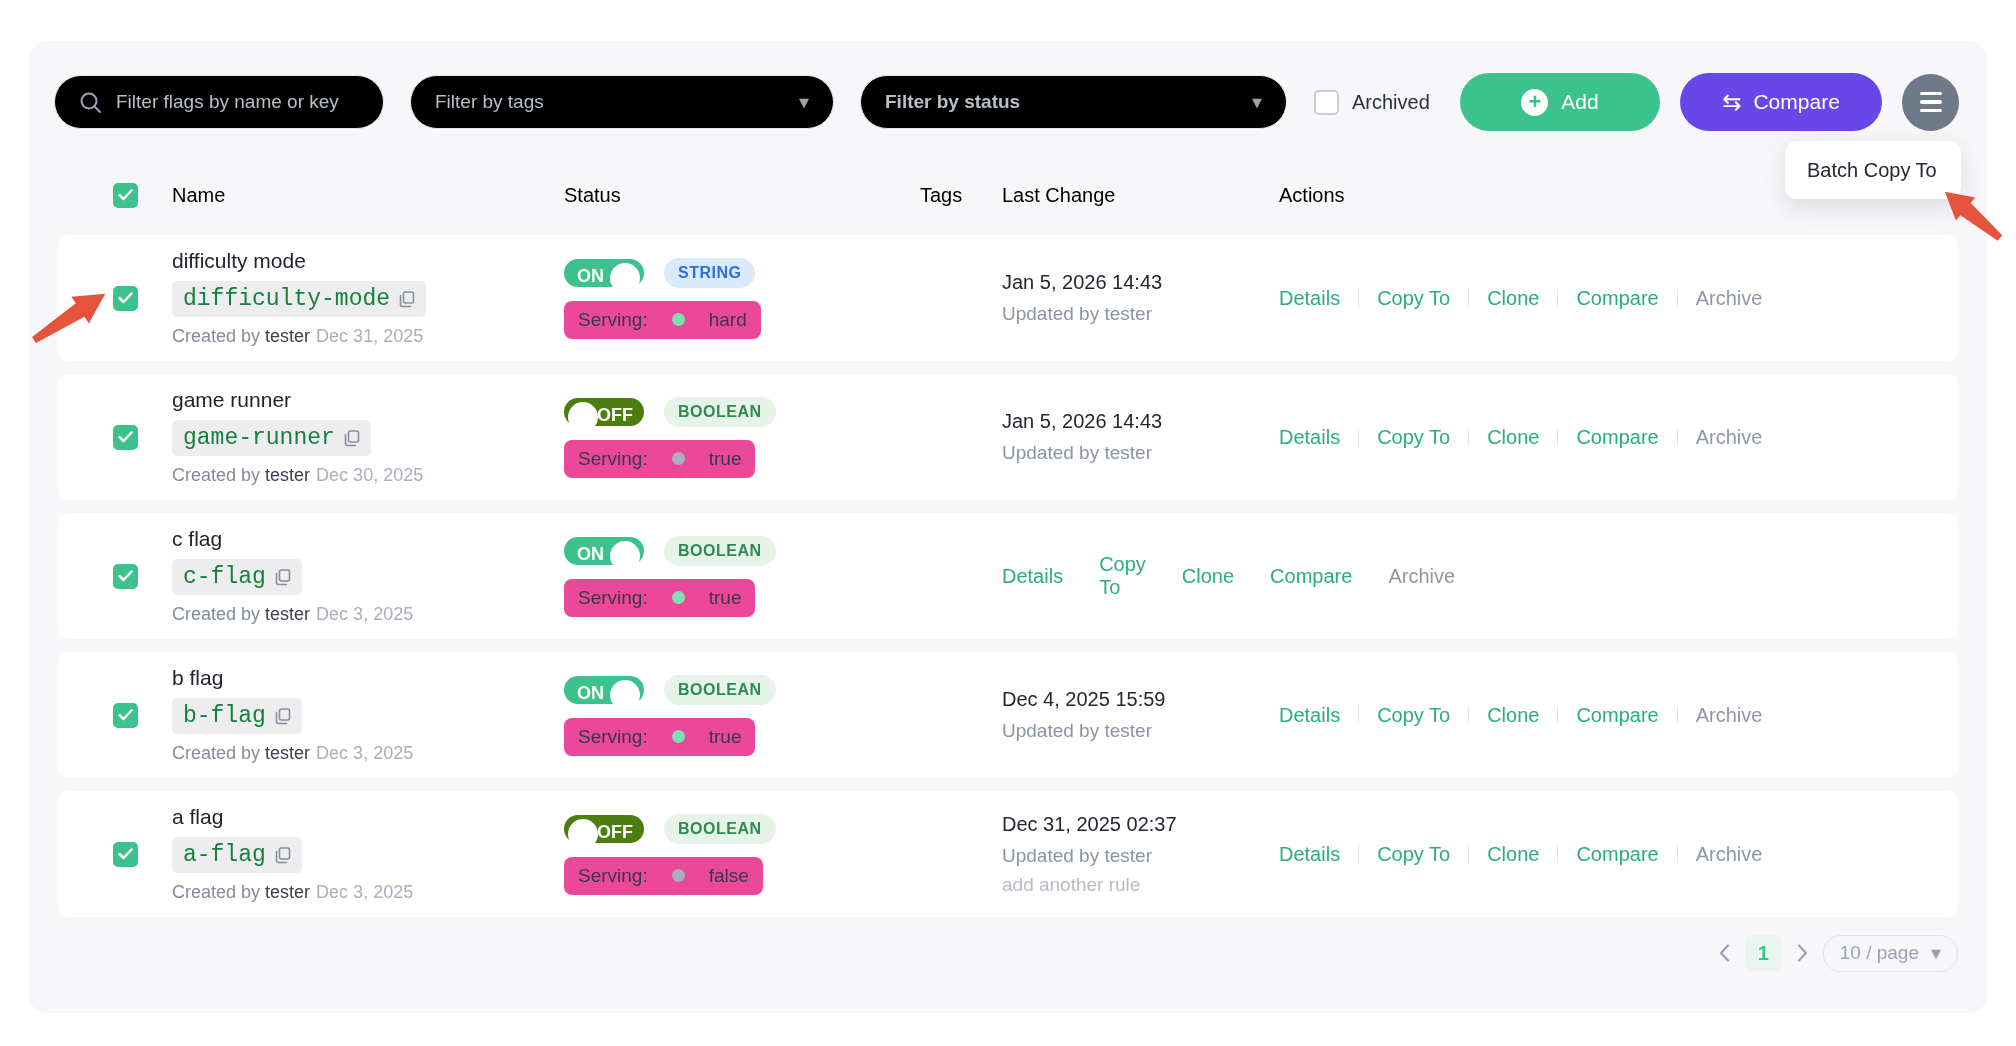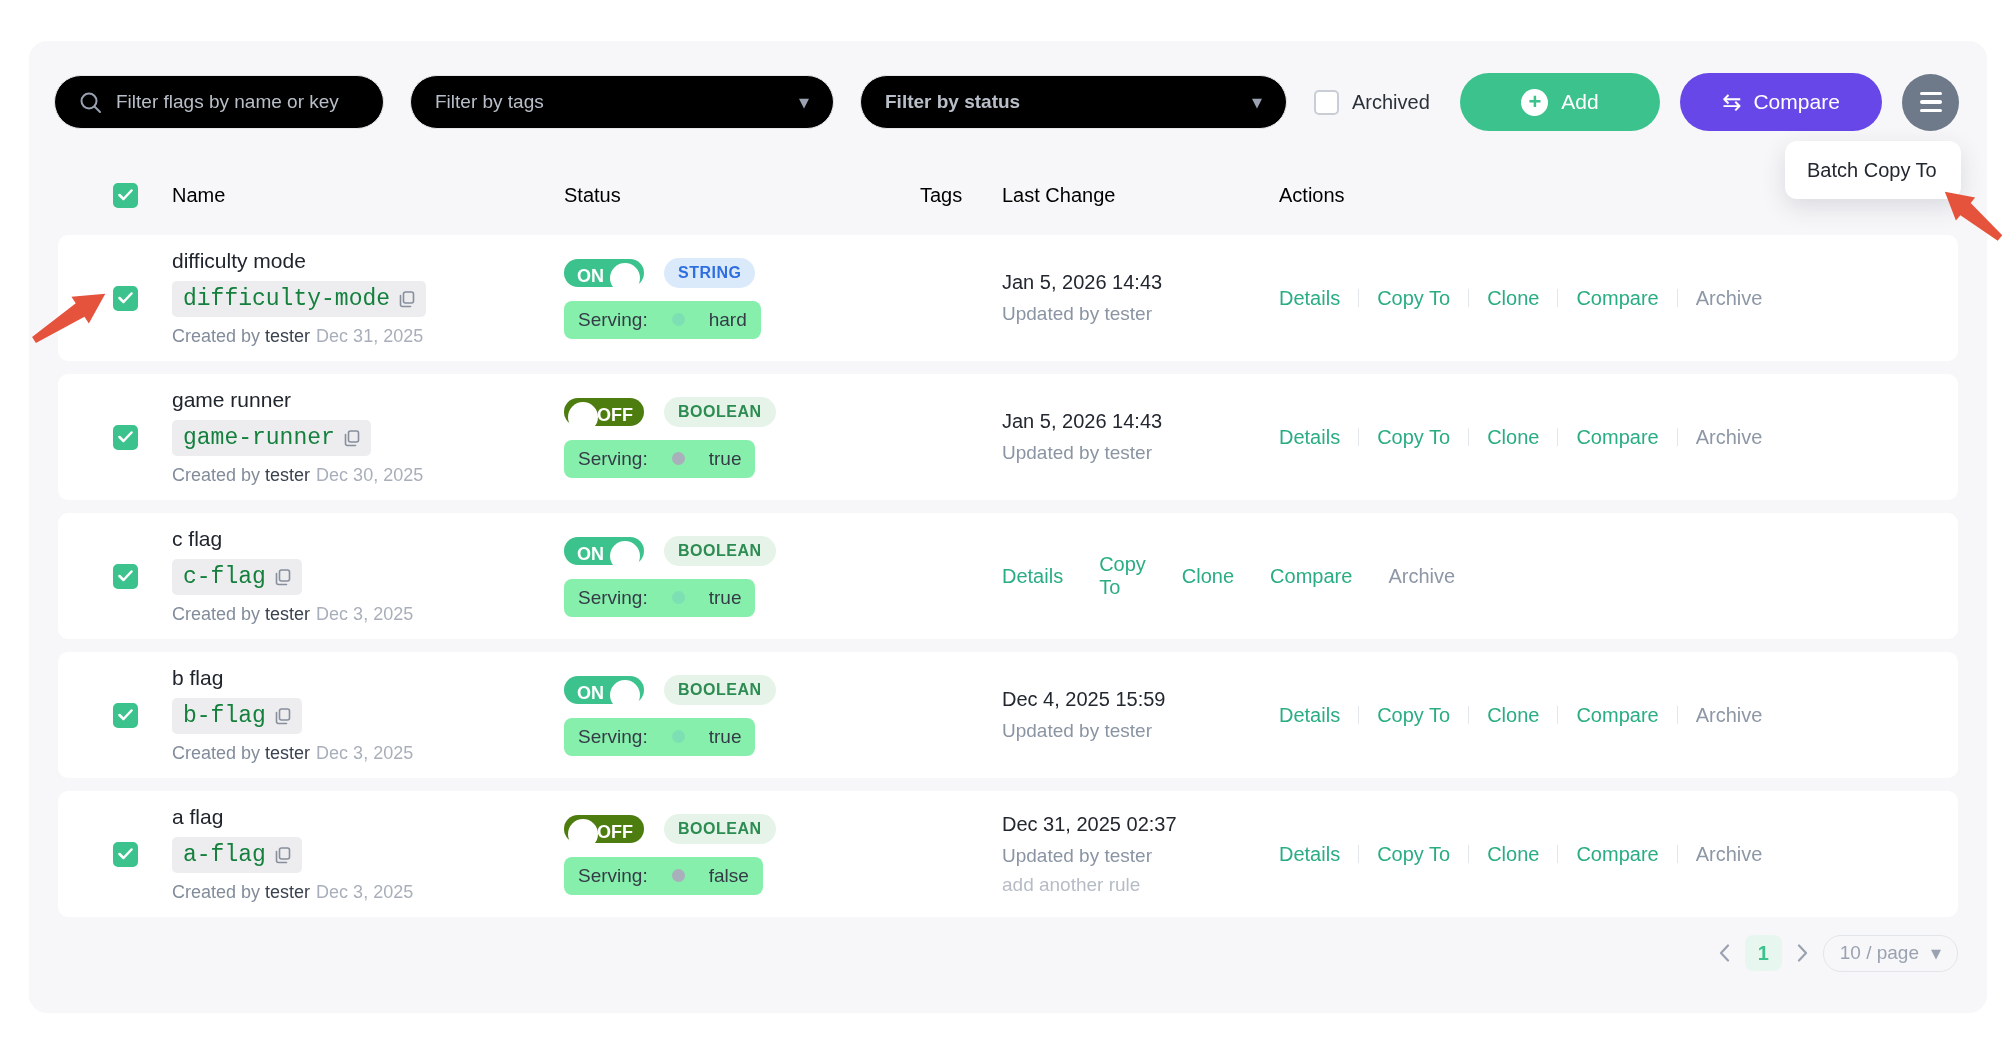--- a/index.html
+++ b/index.html
@@ -79,21 +79,21 @@
   .toggle[data-state="off"] .knob { left:4px; }
   .toggle .toggle-label { position:absolute; top:7px; color:#ffffff;
     font-size:18px; font-weight:bold; }
   .toggle[data-state="on"] .toggle-label { left:13px; }
   .toggle[data-state="off"] .toggle-label { right:11px; }
   .badge { border-radius:15px; padding:6px 14px; font-size:16px; font-weight:bold;
     letter-spacing:.5px; }
   .badge[data-state="string"] { background:#dbeafb; color:#2e6fe0; }
   .badge[data-state="boolean"] { background:#e6f3e8; color:#2c8c52; }
   .serving-chip { display:inline-flex; align-items:center; margin-top:13px;
-    background:#86efac; border-radius:8px; padding:8px 14px; gap:24px; }
+    background:#ec4899; border-radius:8px; padding:8px 14px; gap:24px; }
   .serving-chip .serving-label { font-size:19px; color:#343b46; }
   .serving-chip .dot { width:13px; height:13px; border-radius:50%; }
   .serving-chip .dot[data-state="on"] { background:#7de0b4; }
   .serving-chip .dot[data-state="off"] { background:#a9afbb; }
   .serving-chip .serving-value { font-size:19px; color:#343b46; }
 
   .change-date { font-size:20px; color:#23272f; }
   .change-by { margin-top:9px; font-size:19px; color:#8a94a3; }
   .change-extra { margin-top:7px; font-size:19px; color:#b6bcc6; }
 

